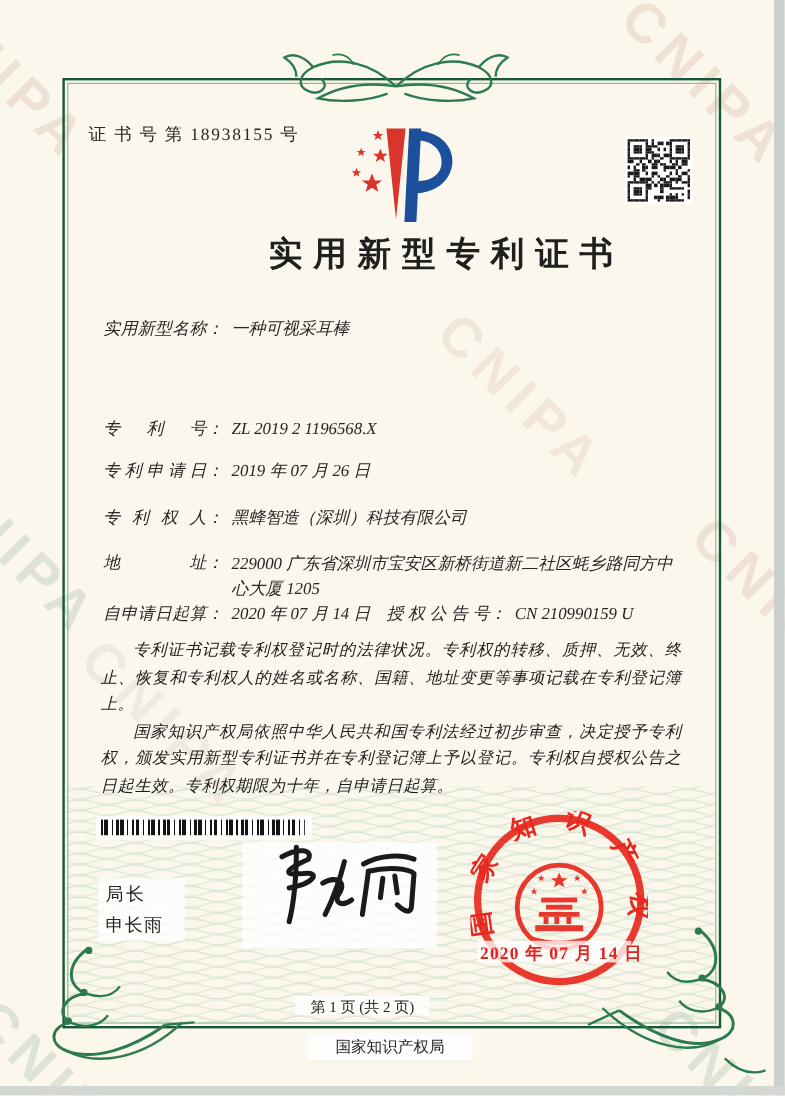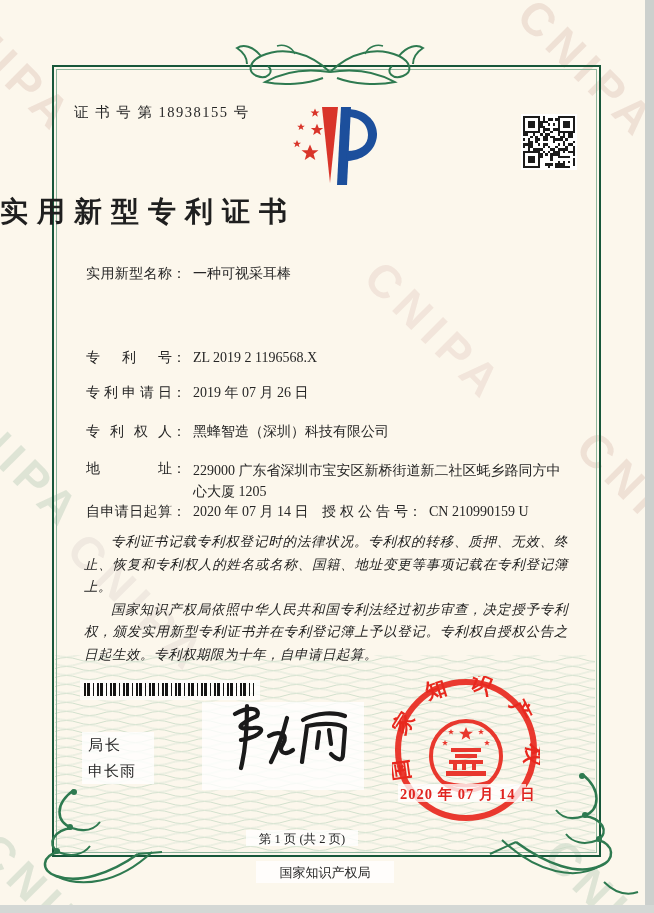--- a/index.html
+++ b/index.html
@@ -40,24 +40,24 @@
   .orn-br{left:486px;top:772px;}
 
   .cert-no{position:absolute;left:74px;top:103px;font-size:14.5px;letter-spacing:1.5px;}
 
   .logo{position:absolute;left:288px;top:103px;}
   .qr{position:absolute;left:521px;top:114px;width:52px;height:52px;background:#fff;
       display:grid;grid-template-columns:repeat(21,1fr);grid-template-rows:repeat(21,1fr);padding:2px;}
   .qr div{background:transparent;}
   .qr div.on{background:#1b1b1b;}
 
-  .title{position:absolute;left:0;top:193px;width:520px;text-align:left;
+  .title{position:absolute;left:0;top:193px;width:520px;text-align:right;
          font-size:28px;font-weight:bold;letter-spacing:9px;color:#1f1f1f;}
 
-  .row{position:absolute;left:86px;font-size:14px;white-space:nowrap;}
+  .row{position:absolute;left:86px;font-size:14px;white-space:nowrap;font-style:italic;}
   .lbl{display:inline-block;width:86px;text-align:justify;text-align-last:justify;vertical-align:top;}
   .val{margin-left:7px;}
   .val-wrap{display:inline-block;vertical-align:top;margin-left:7px;width:372px;
             white-space:normal;line-height:21px;}
   .pair2{position:absolute;left:236px;top:0;}
   .r1{top:265px;} .r2{top:309px;} .r3{top:349px;} .r4{top:384px;}
   .r5{top:423px;} .r6{top:460px;} .r7{top:503px;width:511px;}
 
   .paras{position:absolute;left:84px;top:531px;width:484px;font-size:13.5px;
          line-height:22.5px;letter-spacing:.5px;font-style:italic;color:#1d1d1d;text-align:justify;}

